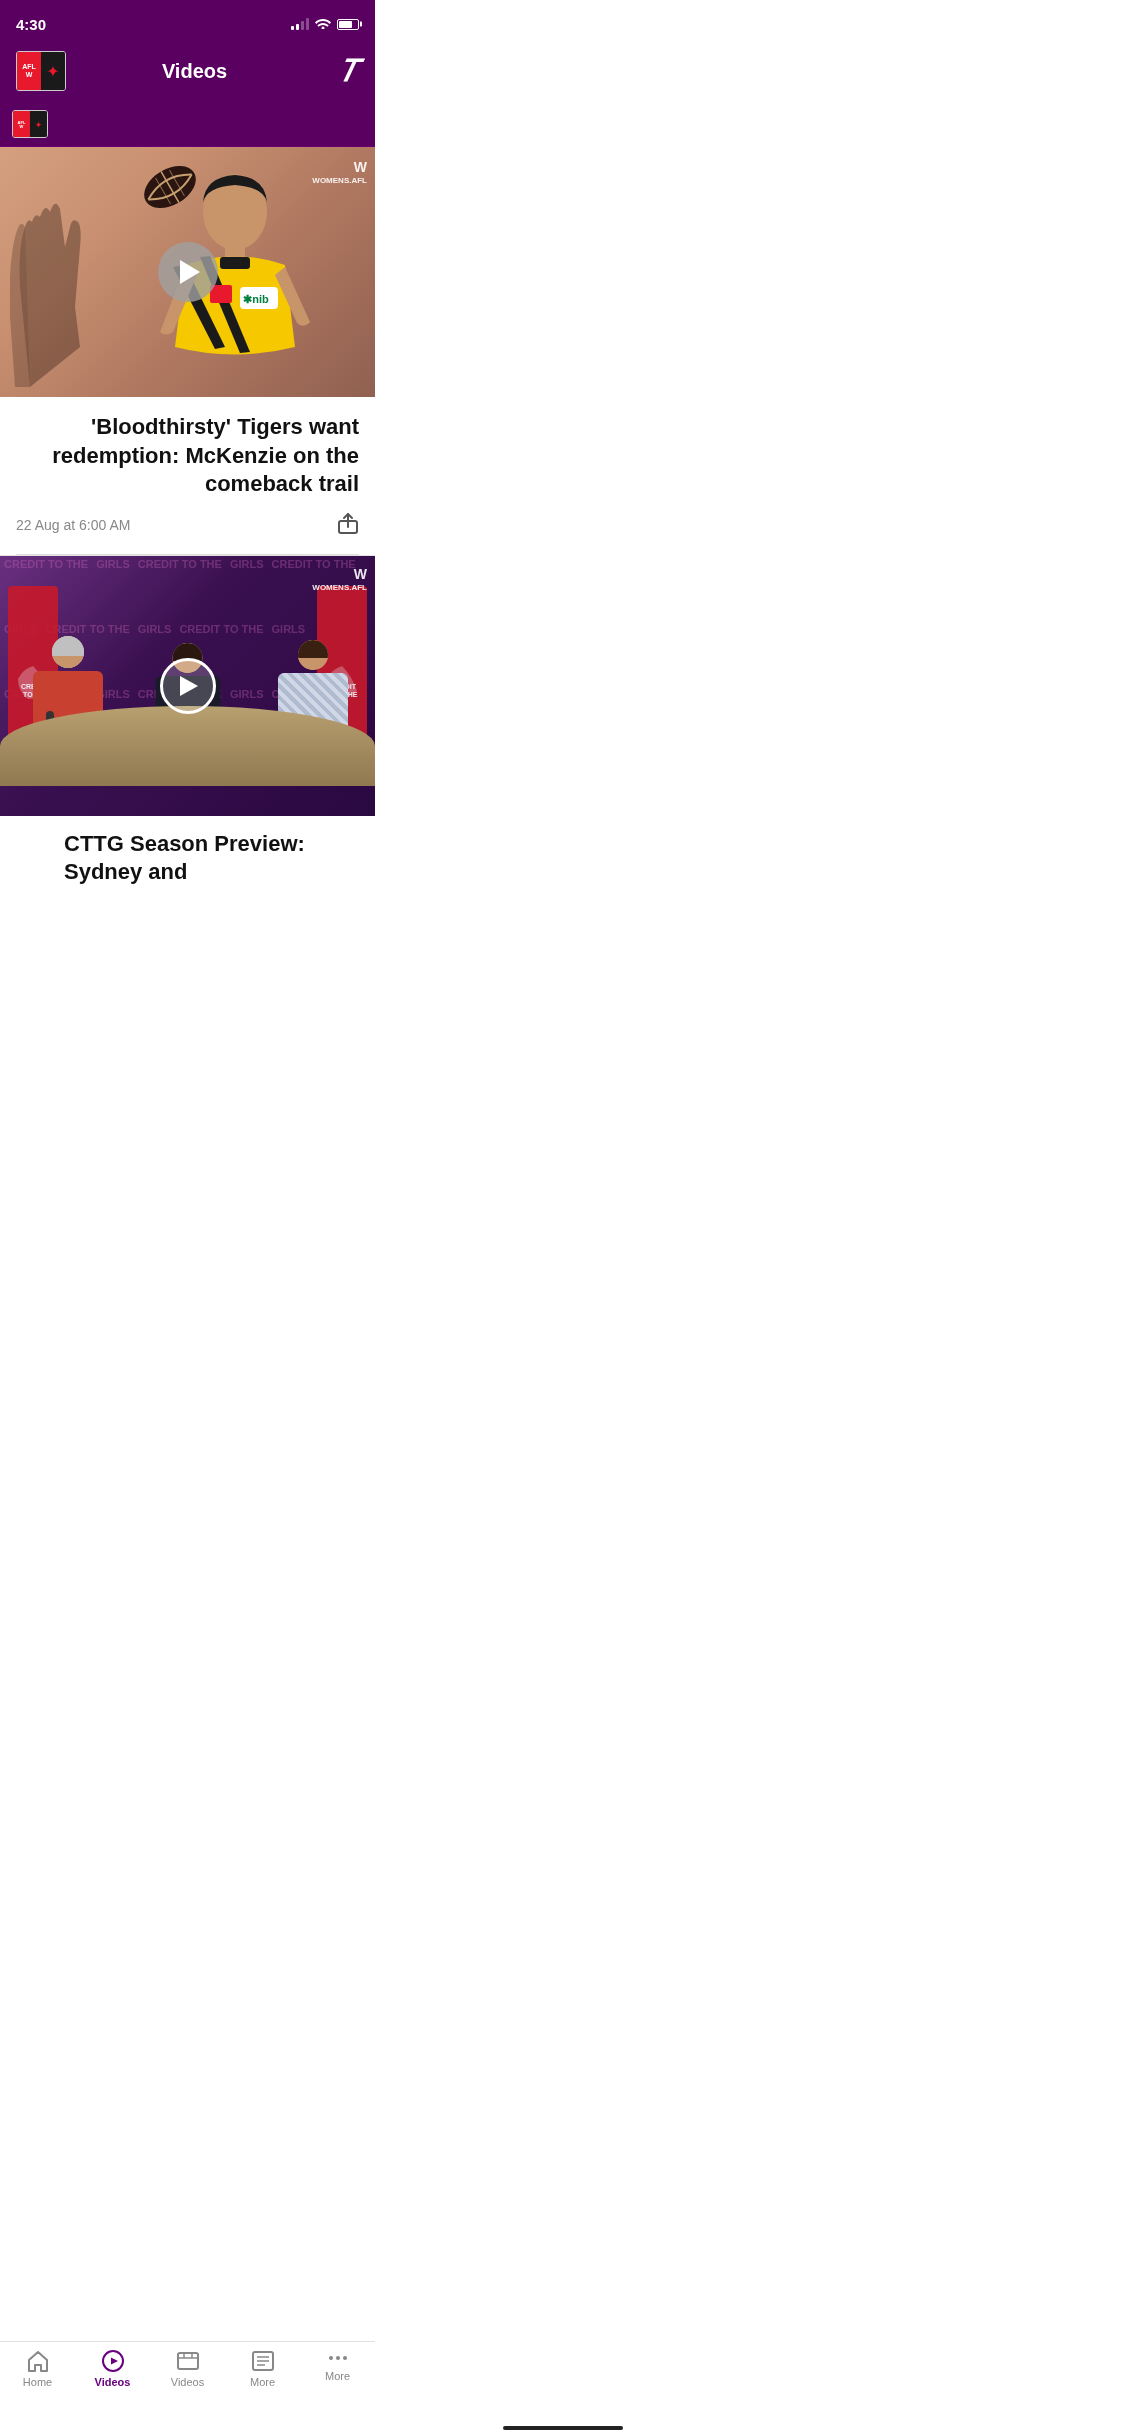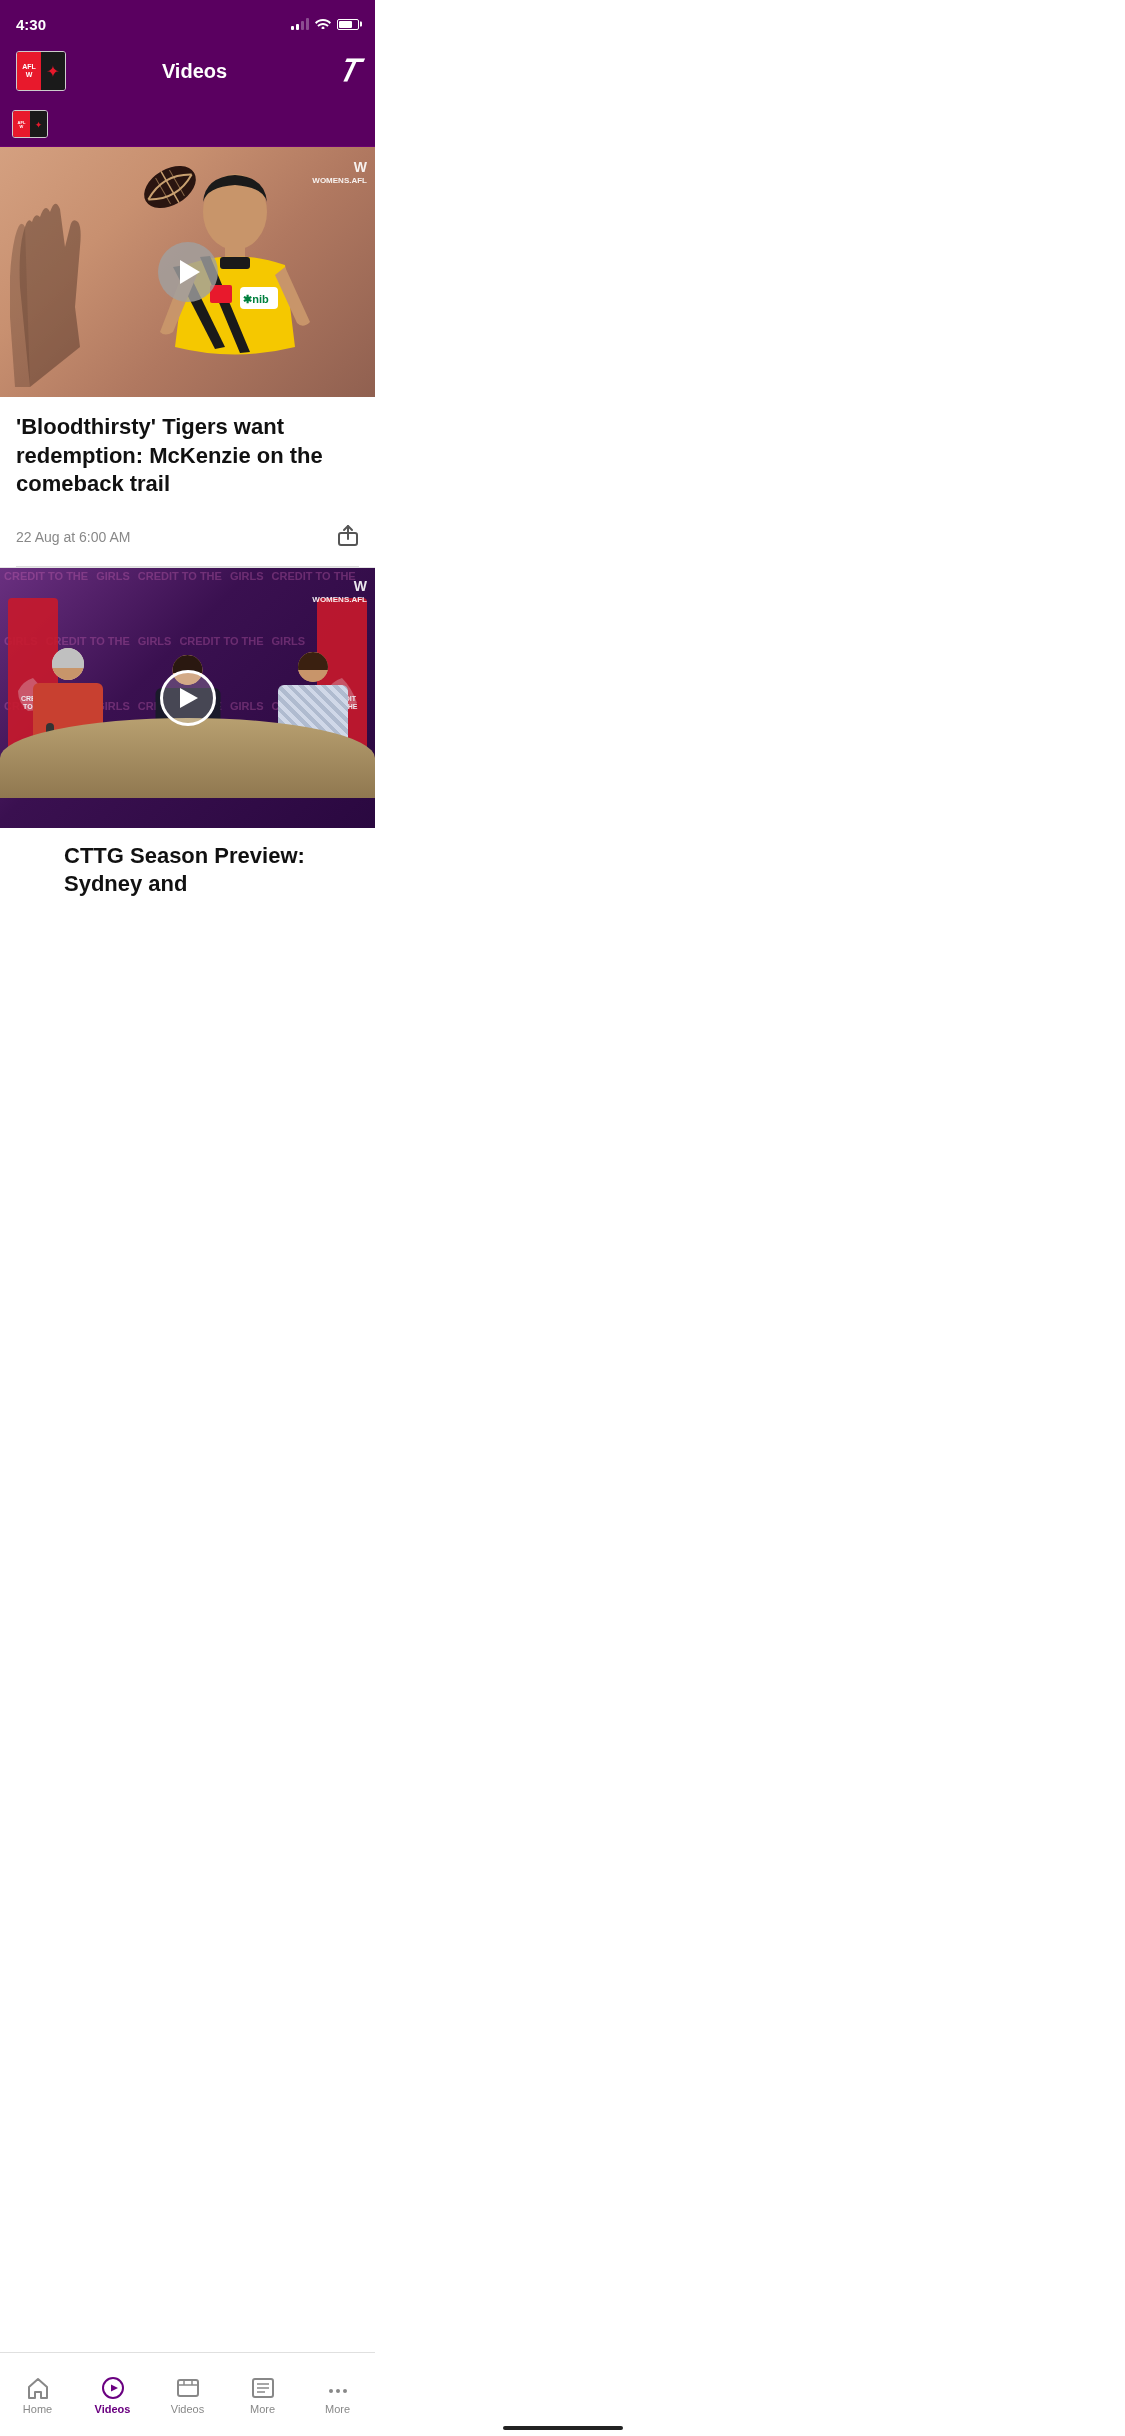--- a/index.html
+++ b/index.html
@@ -256,21 +256,22 @@
     .article {
       background: #fff;
       padding: 16px 16px 0;
       border-bottom: 1px solid #e5e5e5;
     }
     .article-title {
       font-size: 22px;
       font-weight: 700;
       line-height: 1.3;
       color: #111;
-      margin-bottom: 24px;
+      margin-bottom: 12px;
+      text-align: right;
     }
     .article-meta {
       display: flex;
       justify-content: space-between;
       align-items: center;
       padding-bottom: 14px;
       border-bottom: 1px solid #ddd;
     }
     .article-date {
       color: #888;
@@ -371,29 +372,28 @@
     .article-partial-title {
       font-size: 22px;
       font-weight: 700;
       color: #111;
       line-height: 1.3;
     }
 
     
     .bottom-nav {
       position: fixed;
-      bottom: 1px;
+      bottom: 12px;
       left: 0;
       width: 375px;
       background: #fff;
       border-top: 1px solid #e0e0e0;
       display: flex;
-      align-items: flex-end;
+      align-items: flex-start;
       height: 83px;
-      padding-bottom: 20px;
     }
     .nav-item {
       flex: 1;
       display: flex;
       flex-direction: column;
       align-items: center;
       justify-content: center;
       gap: 4px;
       cursor: pointer;
       padding-top: 8px;

